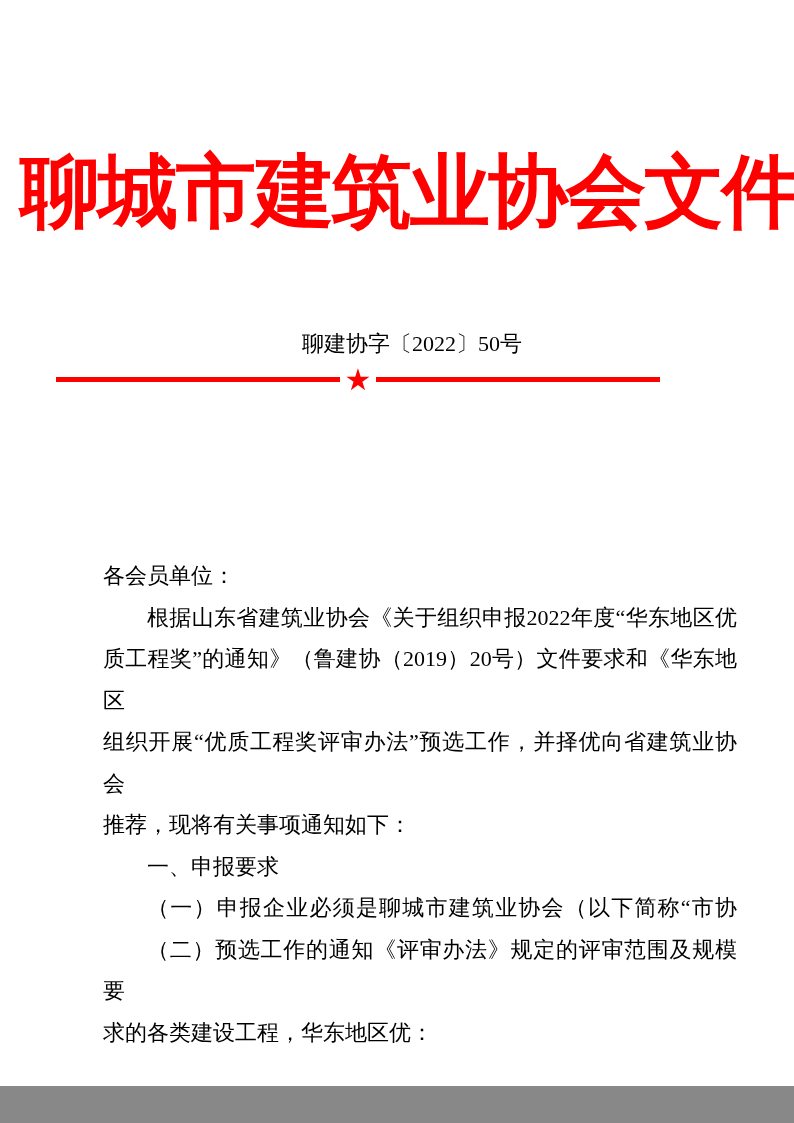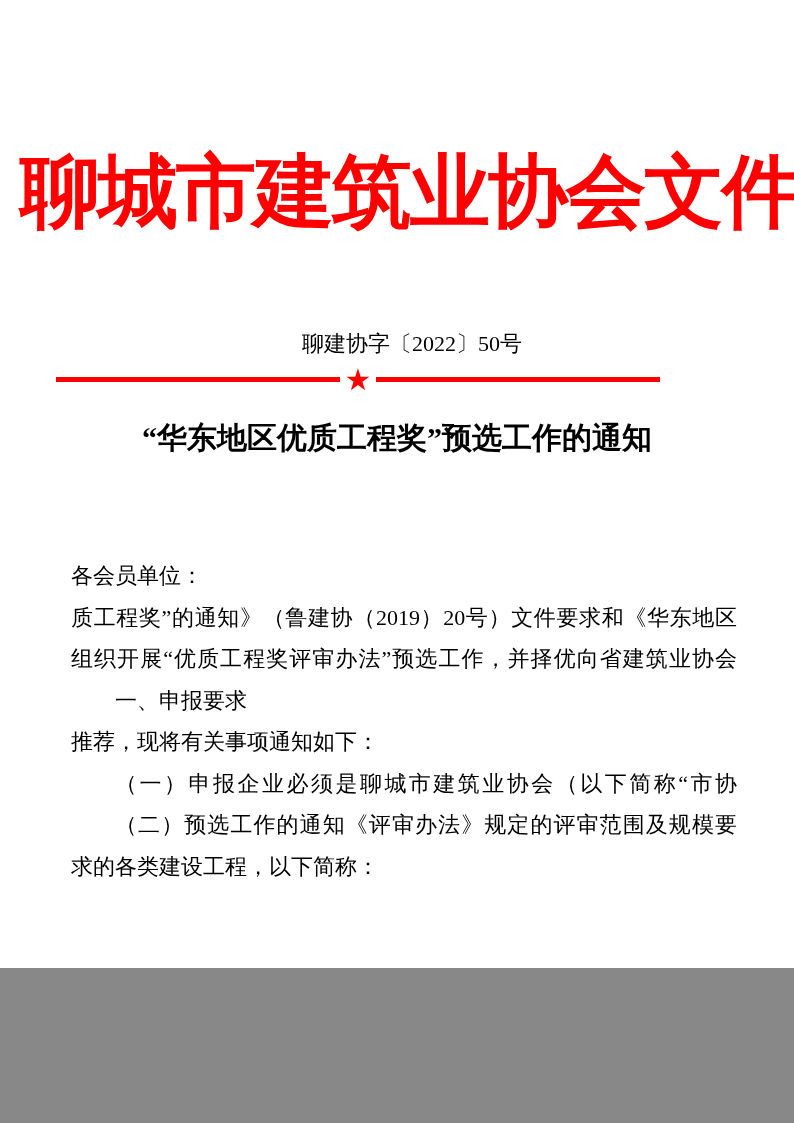--- a/index.html
+++ b/index.html
@@ -1,20 +1,20 @@
 <!DOCTYPE html>
 <html><head>
 <meta charset="utf-8">
 <style>
   * { margin: 0; padding: 0; box-sizing: border-box; }
   html, body { background: #888; }
   .page {
     position: relative;
     width: 794px;
-    height: 968px;
+    height: 1086px;
     margin: 0 auto;
     background: #ffffff;
     font-family: "Liberation Serif", "DejaVu Serif", serif;
     color: #000000;
     overflow: hidden;
   }
   
   .org-title {
     position: absolute;
     top: 148px;
@@ -79,21 +79,21 @@
   
   .body-text {
     position: absolute;
     top: 555px;
     left: 71px;
     width: 666px;
     font-size: 22px;
     line-height: 41.5px;
     color: #000000;
   }
-  .body-text .line { min-height: 41.5px; text-align: left; }
+  .body-text .line { min-height: 41.5px; text-align: left; margin-left: 32px; }
   .body-text .line.indent { text-indent: 2em; }
   .body-text .line.fill {
     text-align: justify;
     text-align-last: justify;
   }
 </style>
 </head>
 <body>
 
 <div class="page">
@@ -102,27 +102,27 @@
 
   <div class="doc-number">聊建协字〔2022〕50号</div>
 
   <div class="divider">
     <span class="rule"></span>
     <span class="star">★</span>
     <span class="rule"></span>
   </div>
 
   <div class="doc-title">
-    <div class="t2">“华东地区优质工程奖”预选工作的通知</div>
   </div>
 
   <div class="body-text">
     <div class="line">各会员单位：</div>
+    <div class="line indent fill">根据山东省建筑业协会《关于组织申报2022年度“华东地区优</div>
     <div class="line fill">质工程奖”的通知》（鲁建协（2019）20号）文件要求和《华东地区</div>
     <div class="line fill">组织开展“优质工程奖评审办法”预选工作，并择优向省建筑业协会</div>
+    <div class="line">推荐，现将有关事项通知如下：</div>
     <div class="line indent">一、申报要求</div>
-    <div class="line">推荐，现将有关事项通知如下：</div>
     <div class="line indent fill">（一）申报企业必须是聊城市建筑业协会（以下简称“市协</div>
     <div class="line indent fill">（二）预选工作的通知《评审办法》规定的评审范围及规模要</div>
-    <div class="line">求的各类建设工程，以下简称：</div>
+    <div class="line">求的各类建设工程，华东地区优：</div>
   </div>
 
 </div>
 
 </body></html>

